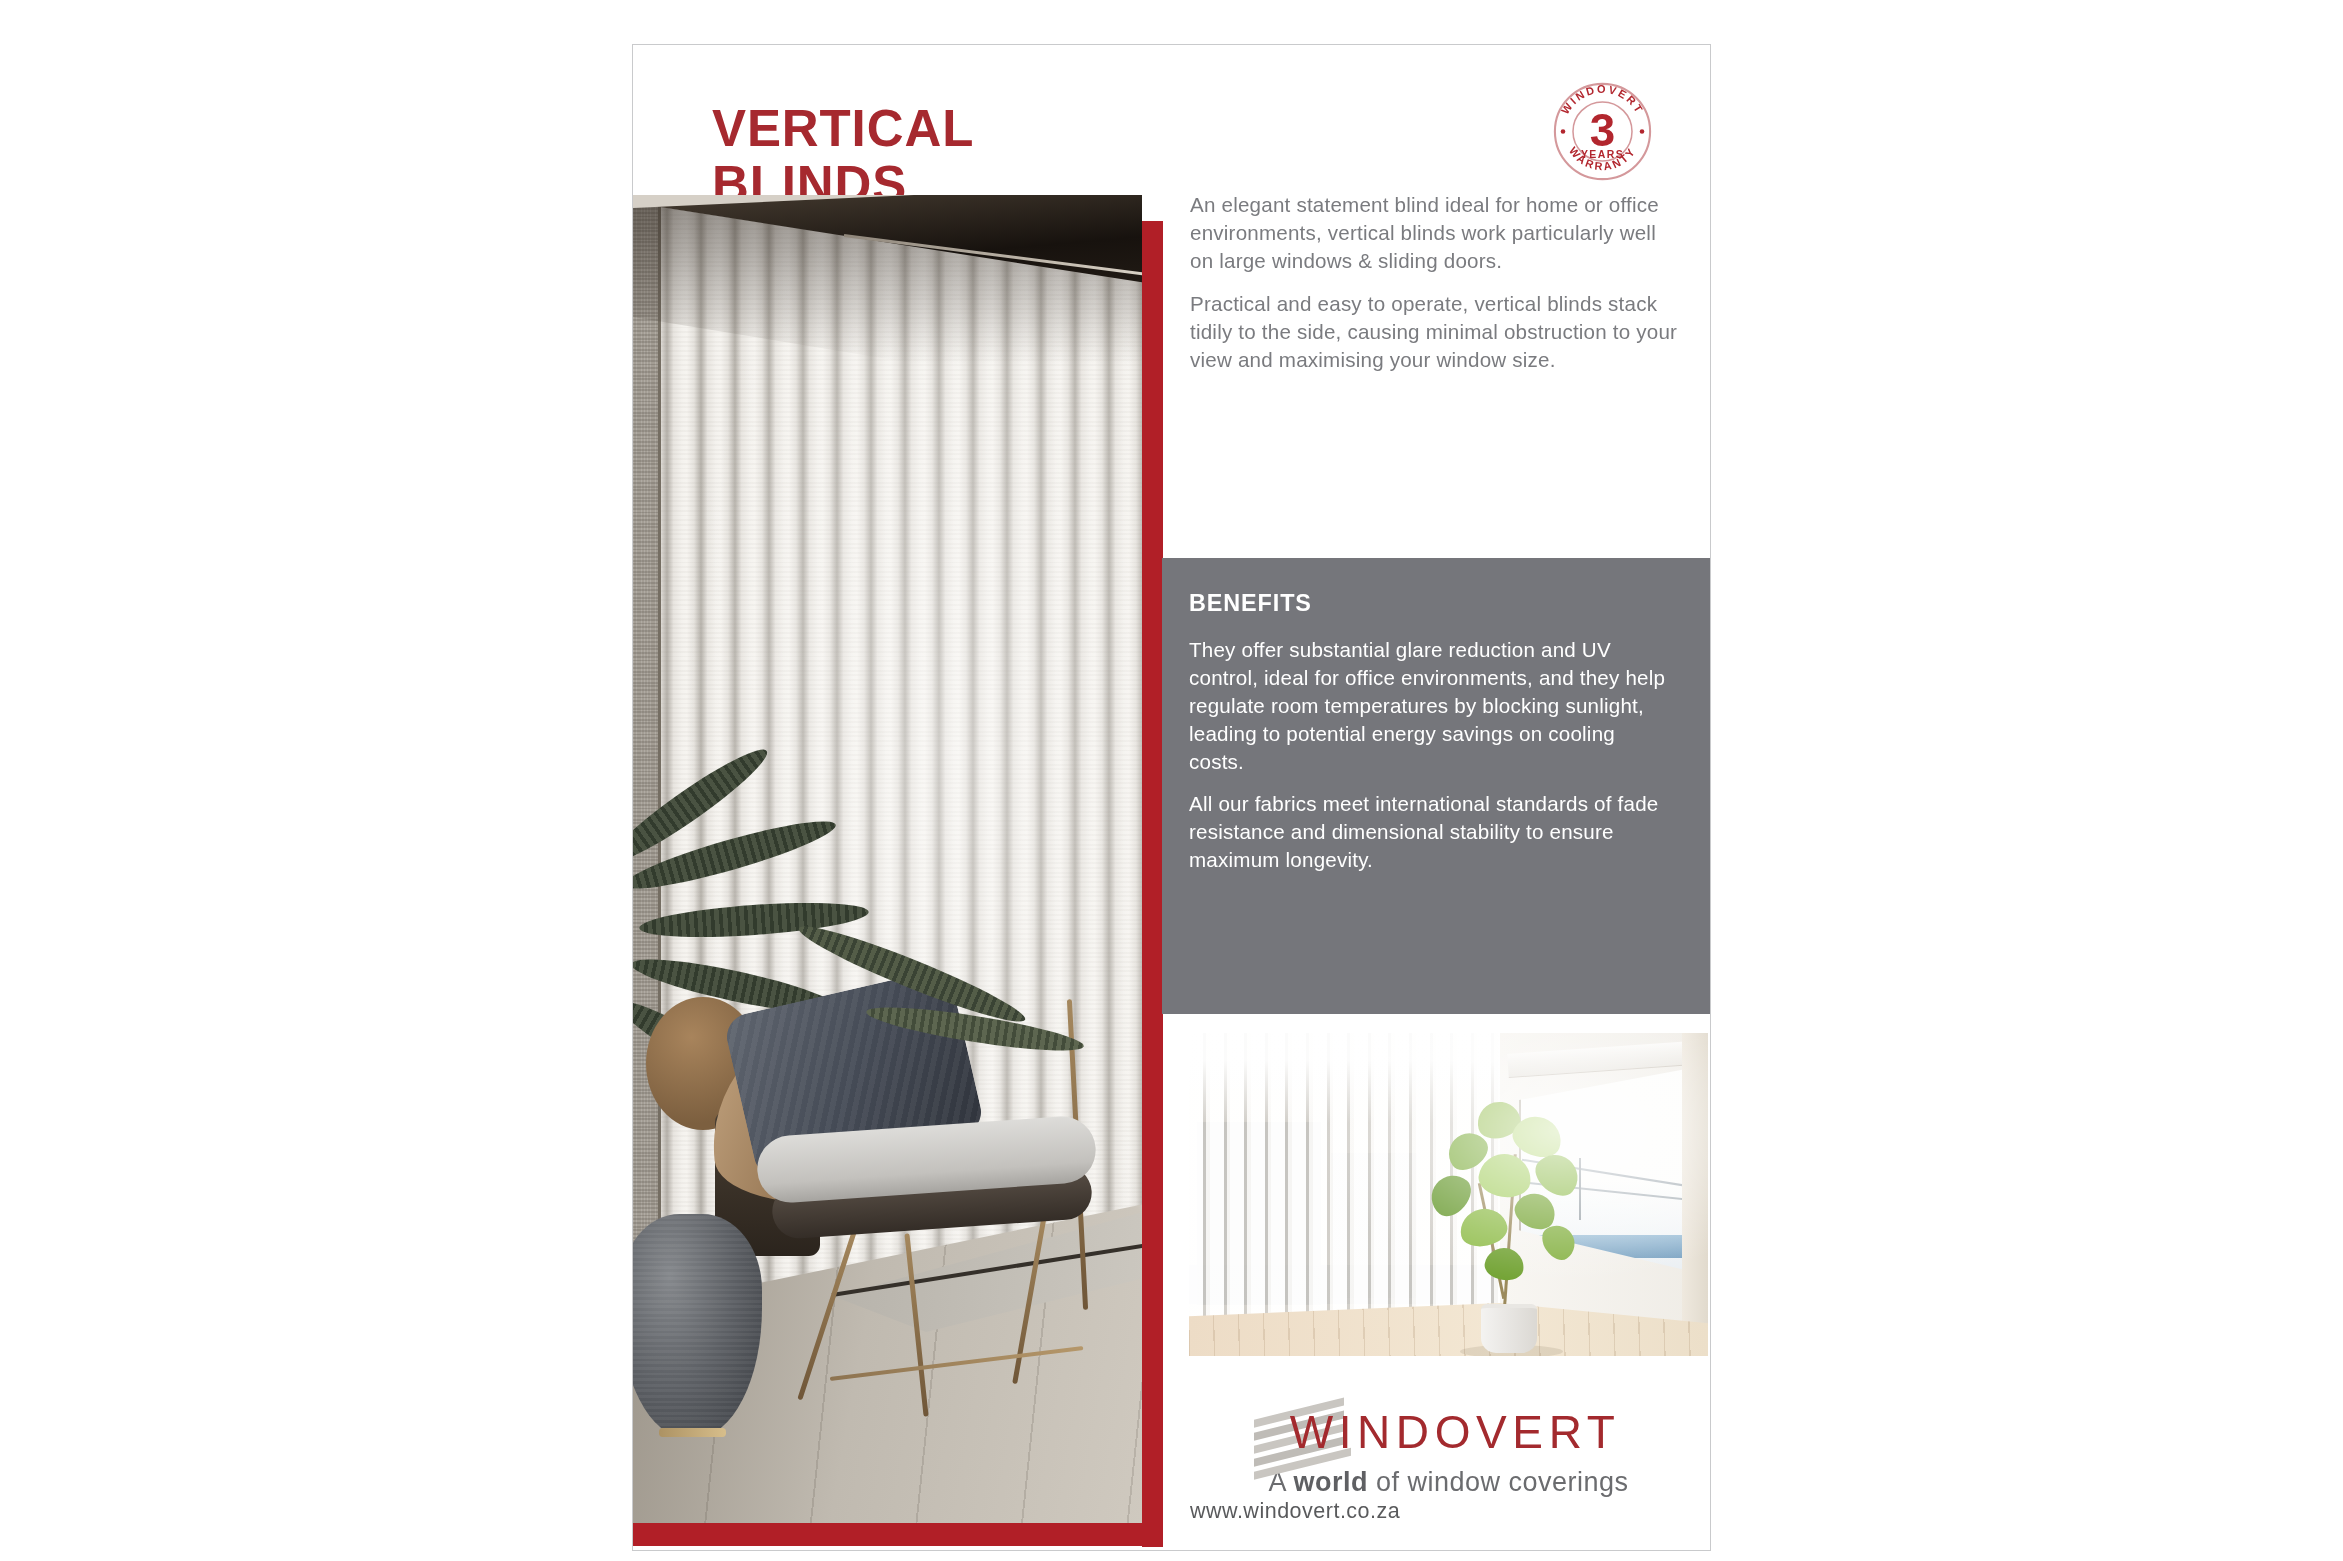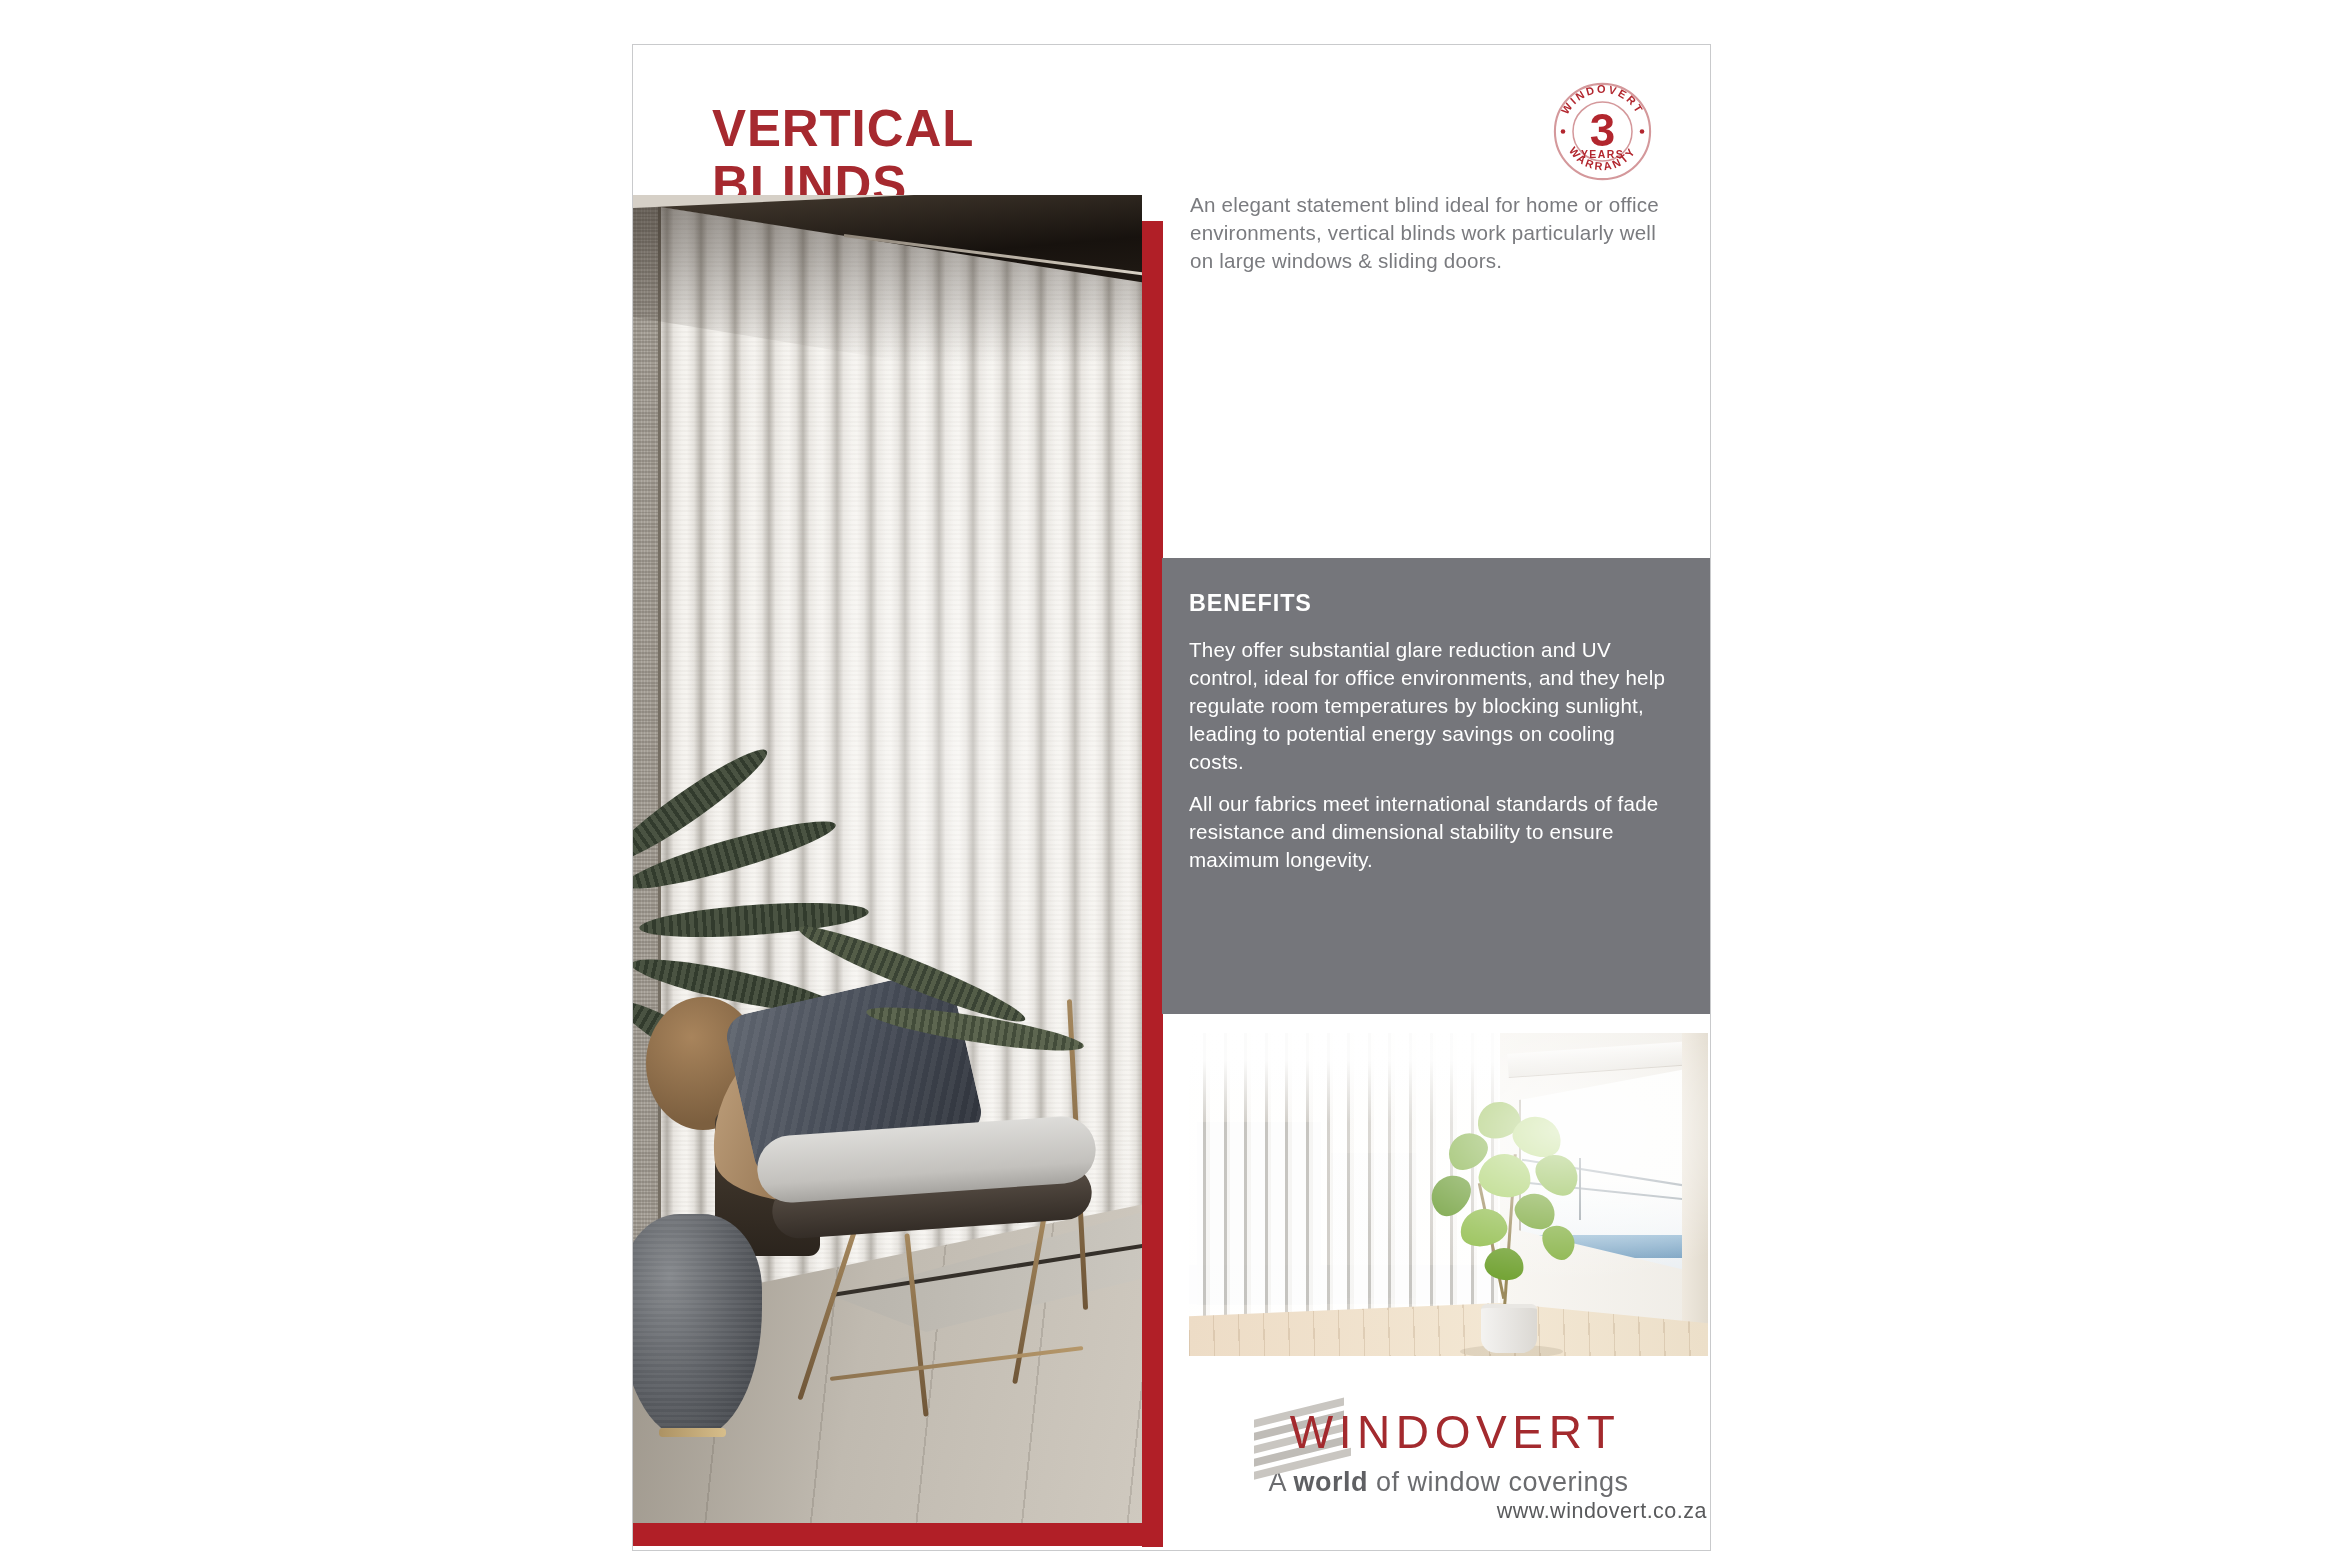--- a/index.html
+++ b/index.html
@@ -158,21 +158,21 @@
   .logo-row{position:relative;display:inline-block;padding-left:13px;}
   .logo-slats{position:absolute;left:-22.5px;top:1.9px;width:103px;height:73px;transform:skewY(-14deg);z-index:0;}
   .logo-slats .bar{position:absolute;left:0;width:90px;height:8.4px;background:#c9c6c1;}
   .logo-slats .bar:nth-child(2){top:13px;background:#bfbcb7;}
   .logo-slats .bar:nth-child(3){top:26px;}
   .logo-slats .bar:nth-child(4){top:39px;background:#bfbcb7;}
   .logo-slats .bar:nth-child(5){top:52px;width:97px;}
   .logo-brand{position:relative;z-index:1;font-size:46px;letter-spacing:5.6px;color:#A32A2E;font-weight:400;}
   .logo-tagline{margin-top:7.5px;font-size:27px;color:var(--tagline-gray);letter-spacing:0.5px;}
   .logo-tagline b{font-weight:700;color:#5f6063;}
-  .website{position:absolute;left:557px;top:1454px;width:517px;text-align:right;
+  .website{position:absolute;left:557px;top:1454px;width:517px;text-align:left;
      font-size:21.5px;color:#595A5C;letter-spacing:0.5px;}
 </style>
 </head>
 <body>
 
 <div class="canvas">
   <div class="page">
 
     <h1 class="title">VERTICAL BLINDS</h1>
 
@@ -226,20 +226,21 @@
       <div class="pm-leaf l8"></div>
       <div class="pm-pot"></div>
       <div class="pm-pot-foot"></div>
     </div>
 
     <div class="accent-v"></div>
     <div class="accent-h"></div>
 
     <div class="intro">
       <p>An elegant statement blind ideal for home or office environments, vertical blinds work particularly well on large windows &amp; sliding doors.</p>
+      <p>Practical and easy to operate, vertical blinds stack tidily to the side, causing minimal obstruction to your view and maximising your window size.</p>
     </div>
 
     <section class="benefits">
       <h2>BENEFITS</h2>
       <p>They offer substantial glare reduction and UV control, ideal for office environments, and they help regulate room temperatures by blocking sunlight, leading to potential energy savings on cooling costs.</p>
       <p>All our fabrics meet international standards of fade resistance and dimensional stability to ensure maximum longevity.</p>
     </section>
 
     <div class="photo-two">
       <div class="p2-bldg1"></div>

